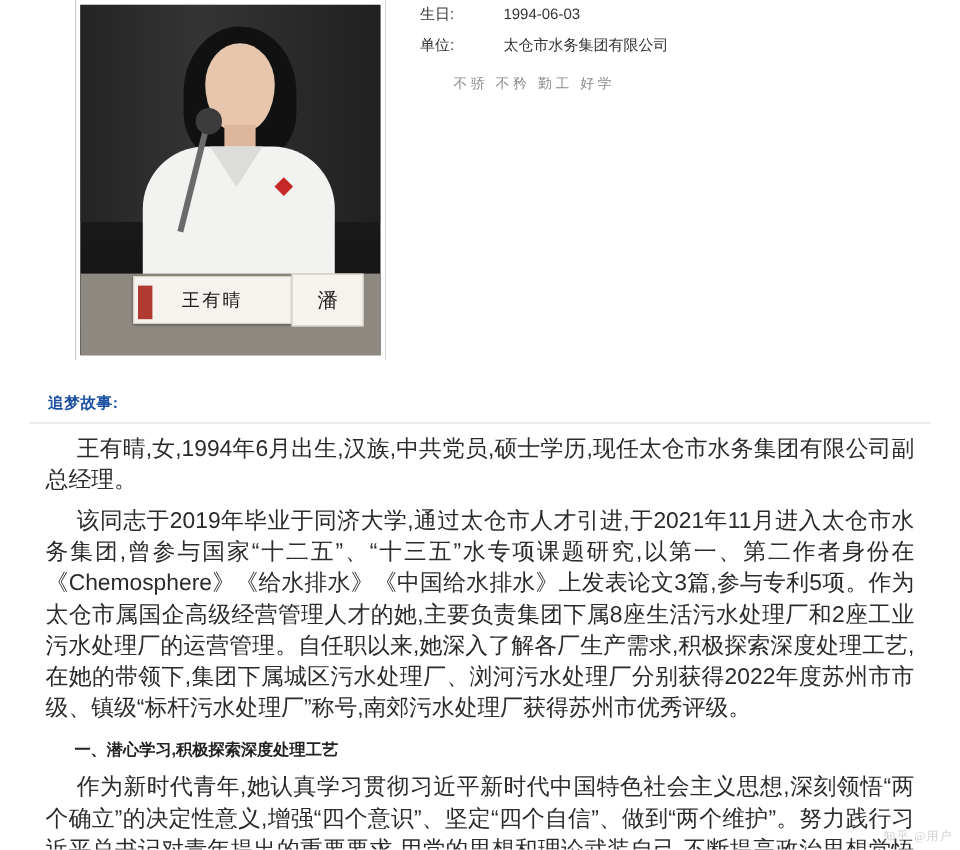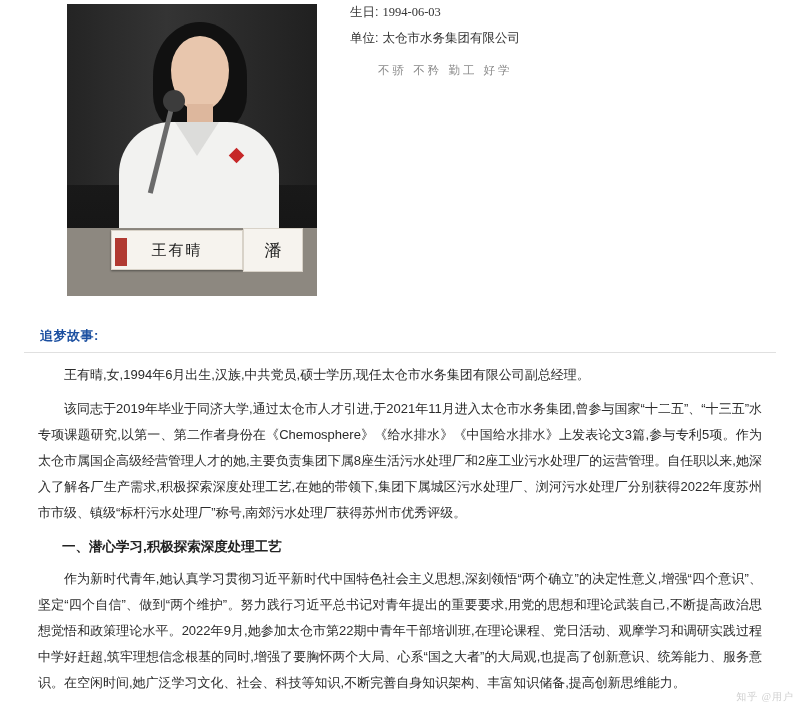--- a/index.html
+++ b/index.html
@@ -199,29 +199,29 @@
     top: 0px;
     width: 420px;
     font-size: 12.5px;
     line-height: 24px;
     color: #333333;
   }
   .info-row {
     display: flex;
     align-items: baseline;
     margin-bottom: 2px;
+    gap: 21px;
   }
   .info-label {
     color: #333333;
     white-space: nowrap;
   }
   .info-value {
     color: #333333;
-    margin-left: 4px;
-    font-family: Liberation Serif, serif;
+    margin-left: 20px;
   }
   .info-row.spaced {
     margin-top: 14px;
   }
   .info-motto {
     margin-top: 8px;
     margin-left: 28px;
     font-size: 11.5px;
     color: #8a8a8a;
     letter-spacing: 3px;
@@ -253,21 +253,21 @@
     width: 752px;
   }
   .sec-title {
     font-size: 13.5px;
     font-weight: bold;
     color: #222222;
     margin: 6px 0 6px 38px;
     line-height: 26px;
   }
   .para {
-    font-size: 13px;
+    font-size: 19px;
     line-height: 26px;
     color: #2b2b2b;
     text-align: justify;
     text-justify: inter-ideograph;
     margin: 0 0 8px 0;
     padding: 0 14px;
     text-indent: 26px;
   }
 
   

